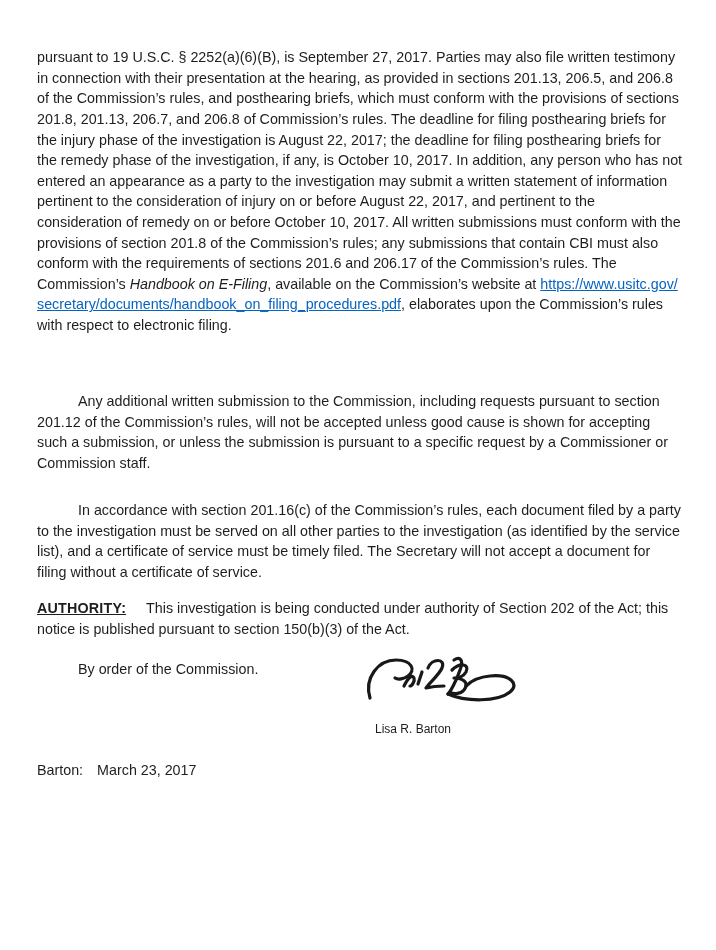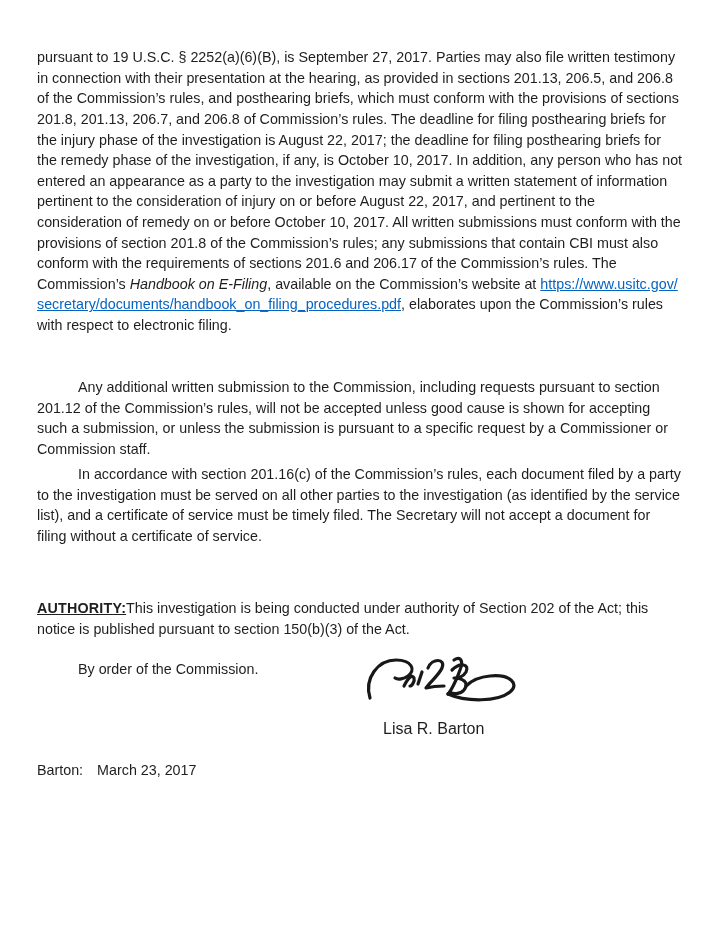--- a/index.html
+++ b/index.html
@@ -22,49 +22,49 @@
     width: 646px;
     font-size: 14.3px;
     line-height: 20.6px;
     text-align: left;
     color: #1e1e1e;
   }
   .indent-first {
     text-indent: 41px;
   }
   .p1 { top: 33px; }
-  .p2 { top: 363px; }
-  .p3 { top: 450px; }
+  .p2 { top: 377px; }
+  .p3 { top: 486px; }
   .authority { top: 584px; }
   .by-order { top: 645px; padding-left: 41px; }
   .authority-label {
     font-weight: bold;
     text-decoration: underline;
-    margin-right: 0;
+    margin-right: 20px;
     letter-spacing: 0.2px;
   }
   em.handbook { font-style: italic; }
   a.doc-link {
     color: #0563C1;
     text-decoration: underline;
     cursor: pointer;
     word-break: break-all;
   }
   .signature-svg {
     position: absolute;
     left: 362px;
     top: 650px;
     width: 162px;
     height: 62px;
   }
   .sig-block {
     position: absolute;
-    left: 383px;
+    left: 375px;
     top: 719px;
-    font-size: 16px;
+    font-size: 12px;
     line-height: 20.6px;
   }
   .issued-line {
     position: absolute;
     left: 37px;
     top: 760px;
     font-size: 14.3px;
     line-height: 20.6px;
   }
   .issued-label { margin-right: 14px; }

